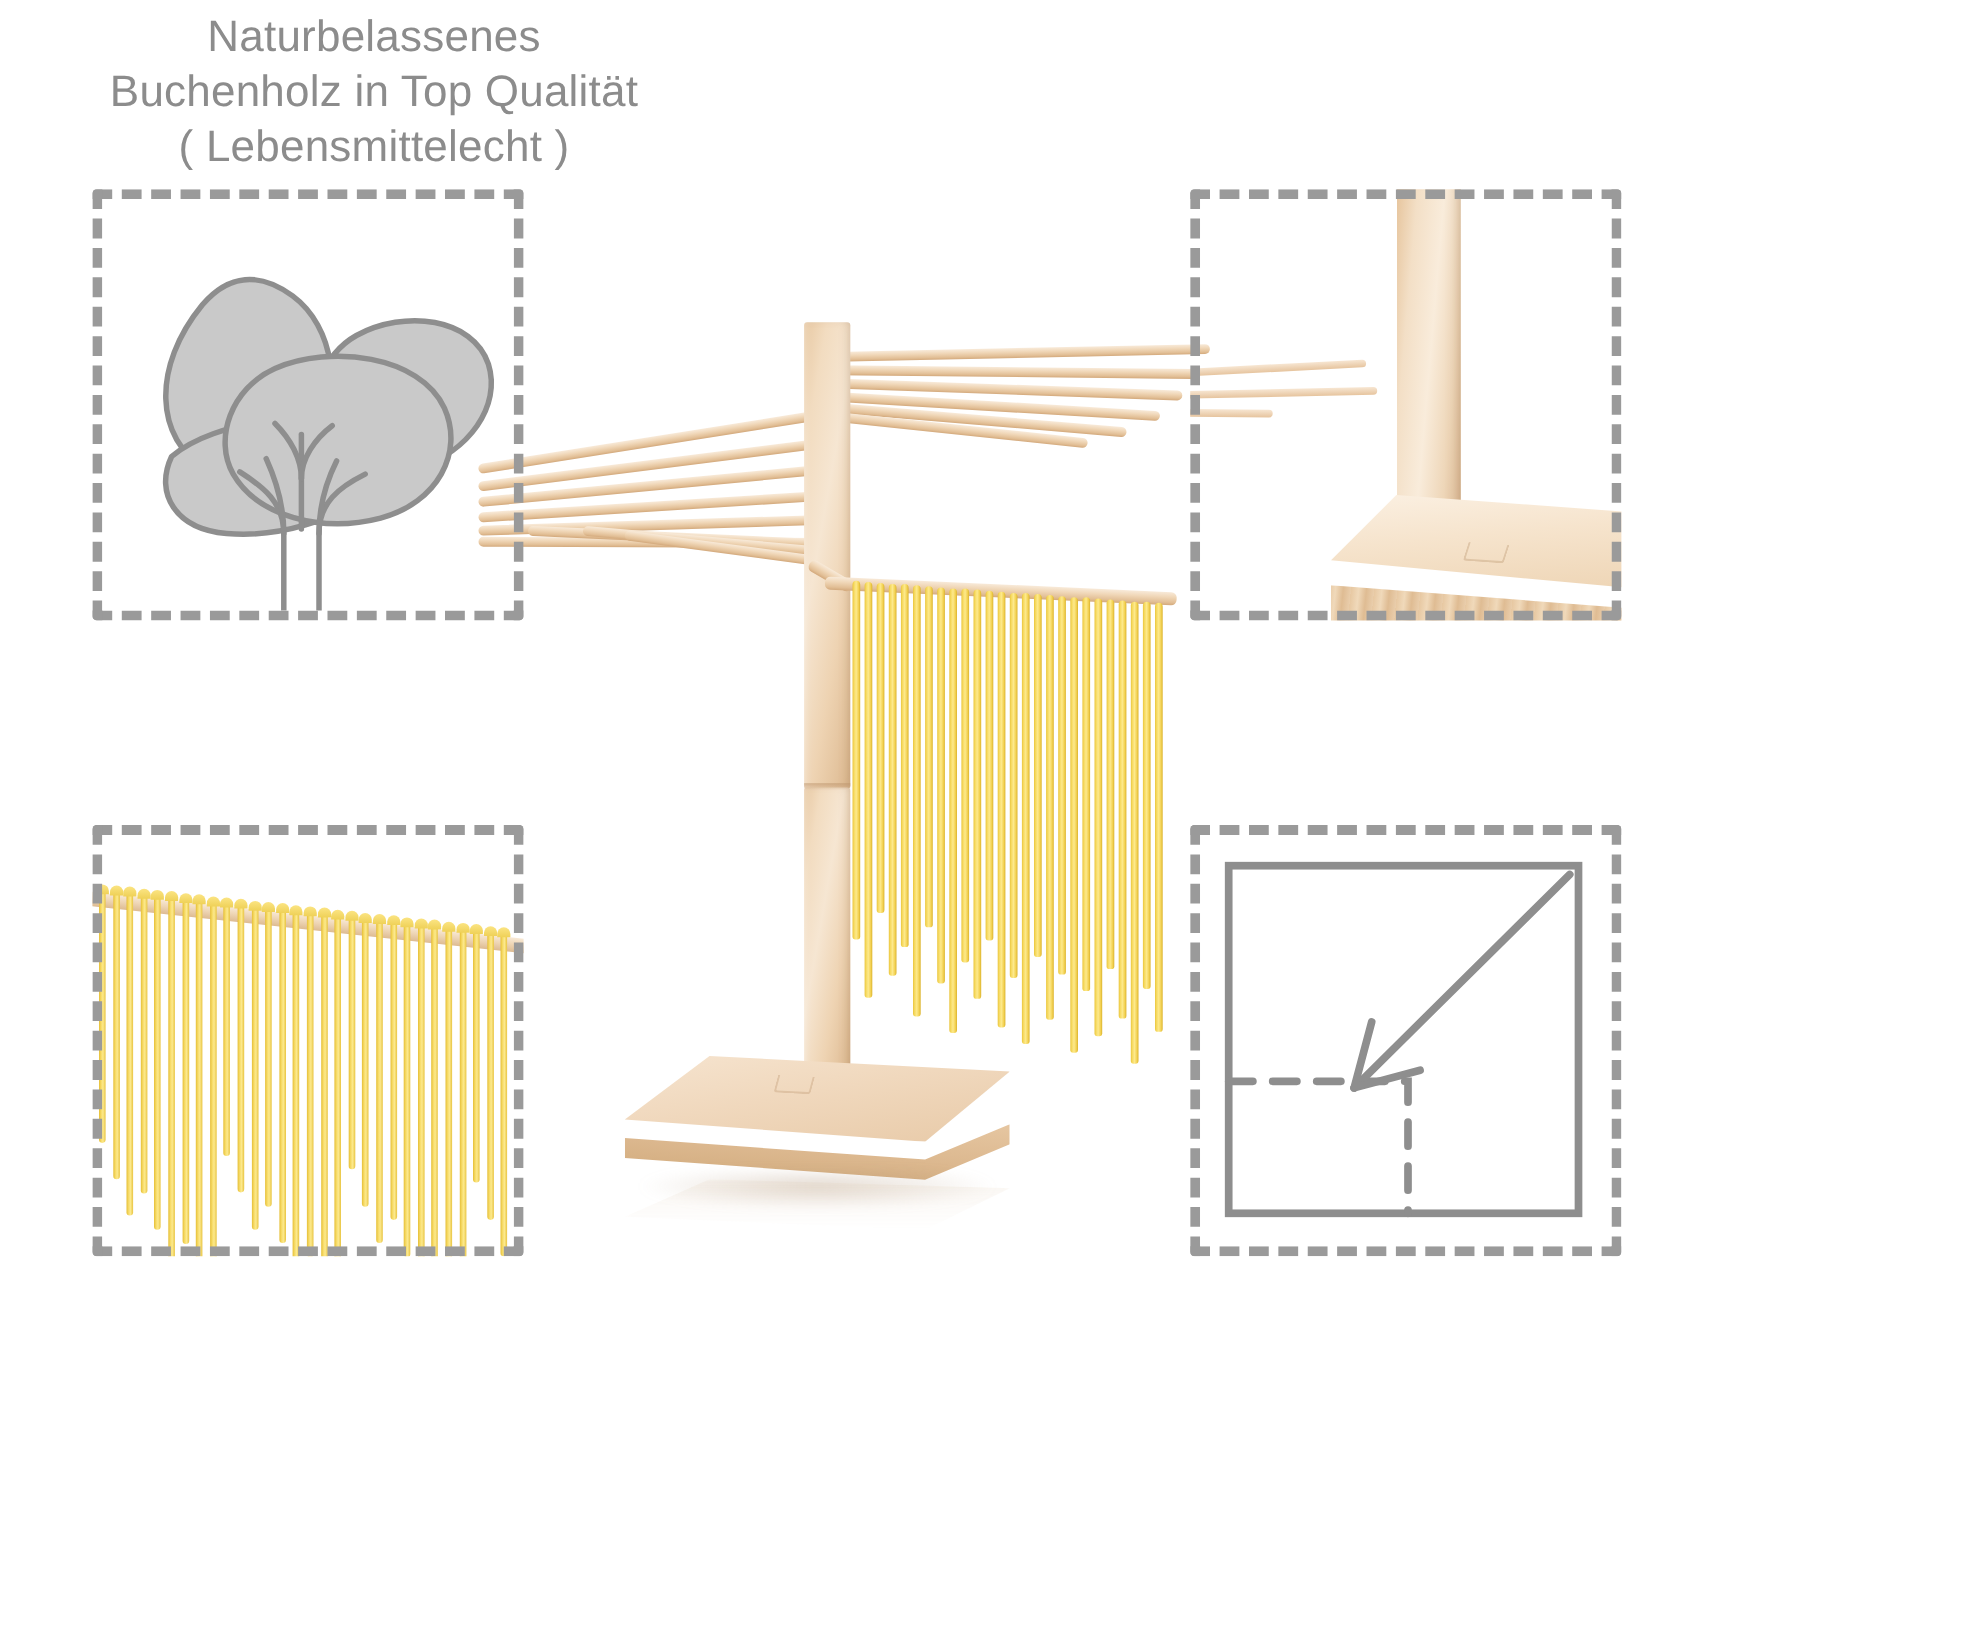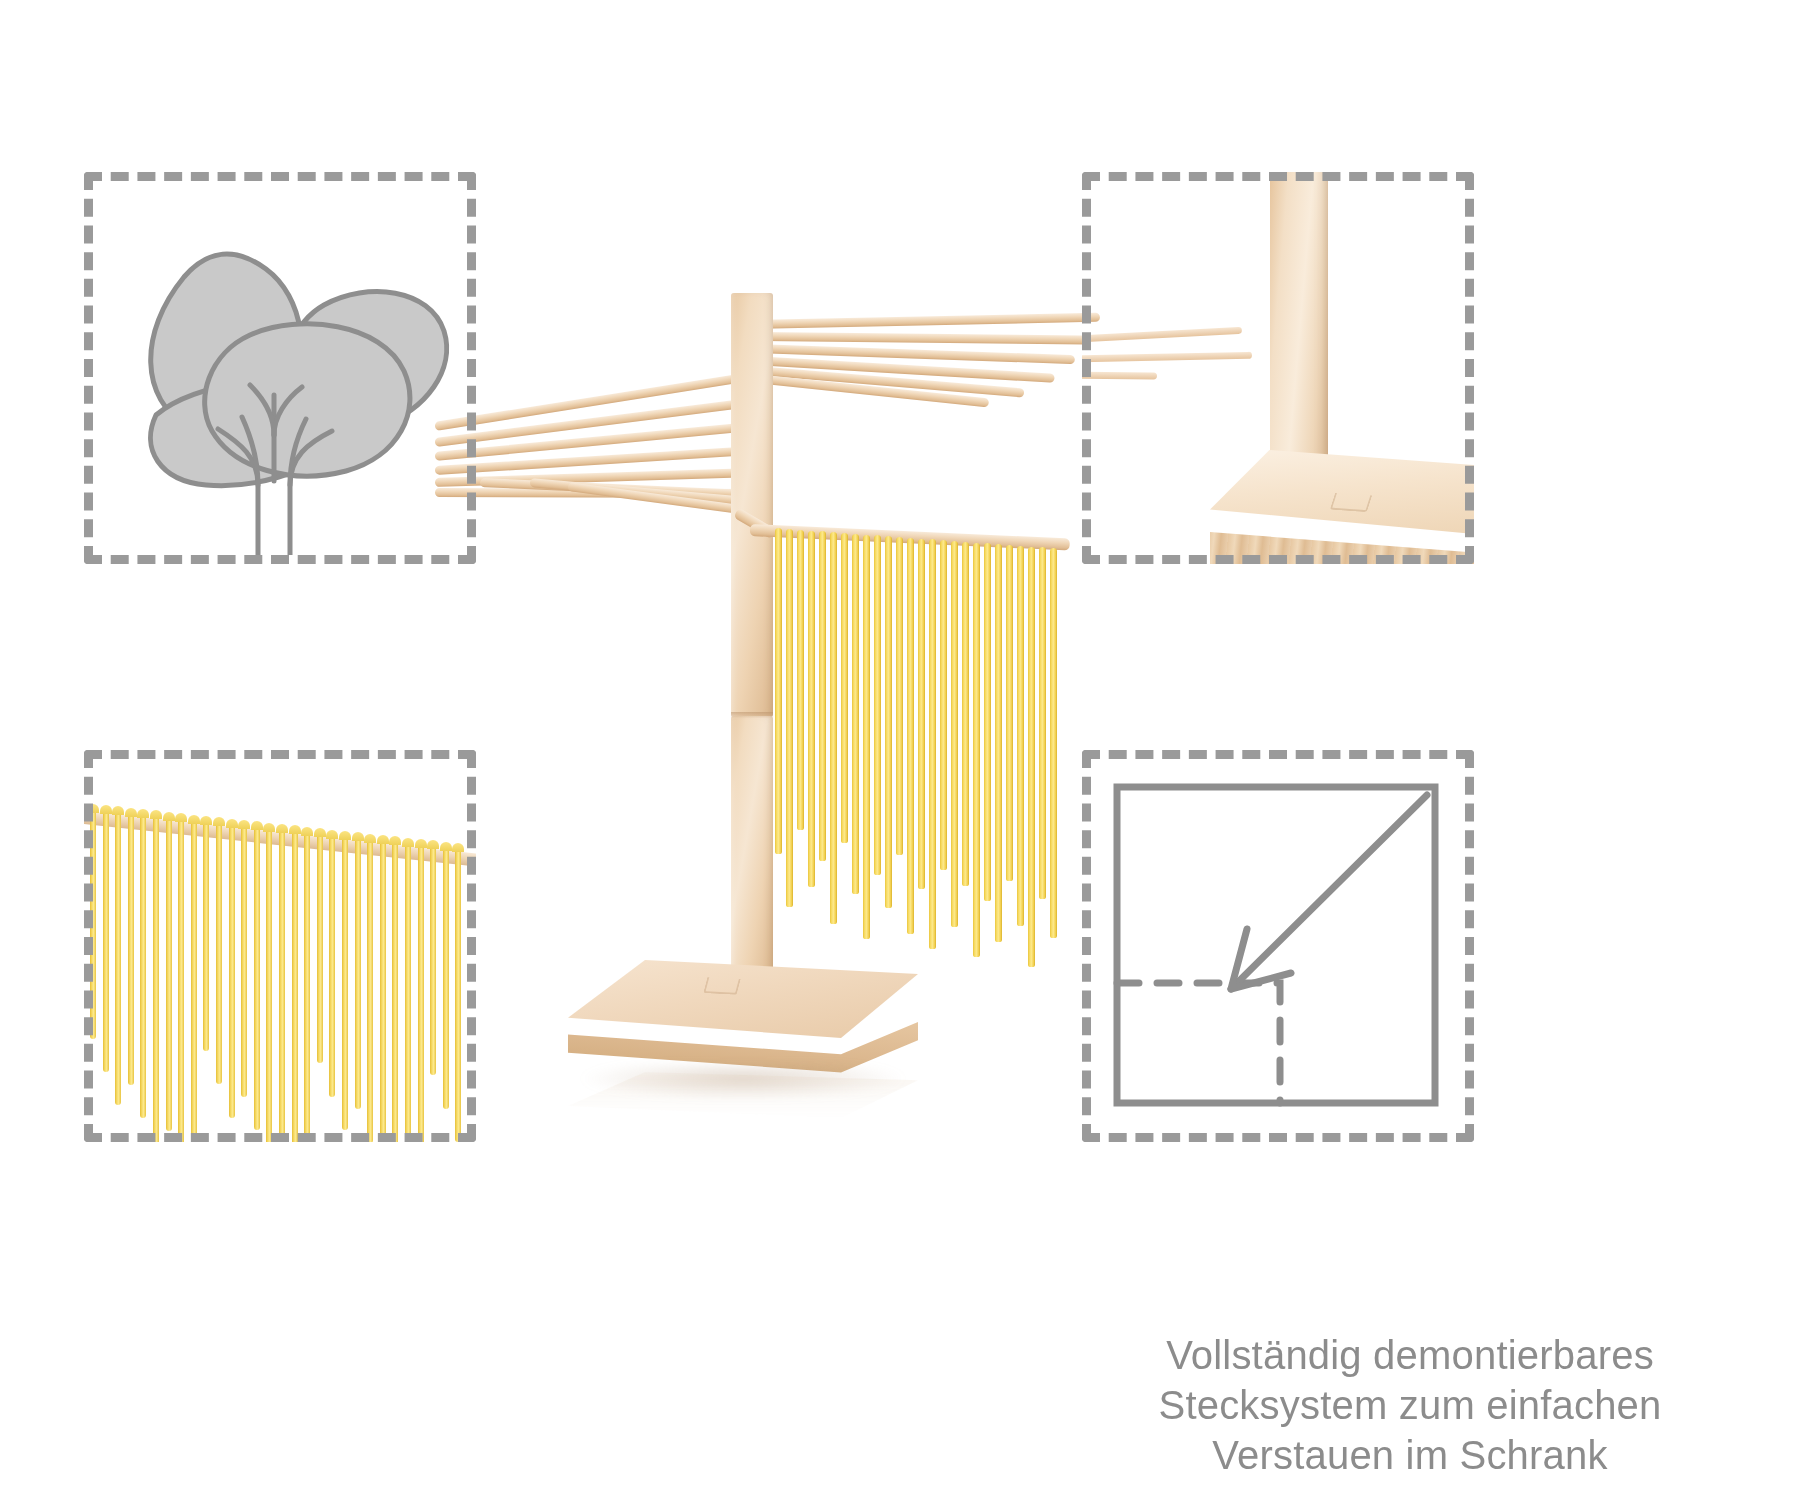--- a/index.html
+++ b/index.html
@@ -122,26 +122,26 @@
 
   
   .mini-pasta{position:absolute;width:6px;border-radius:3px;
     background:linear-gradient(90deg,#e5bf37,#f8dd6b 35%,#fce98d 60%,#e8c441 100%);}
 </style>
 </head>
 <body>
 
 <div class="stage">
 
-
-
-
-  <div class="caption cap-br">Vollständig demontierbares
-Stecksystem zum einfachen
-Verstauen im Schrank</div>
+  <div class="caption cap-tl">Naturbelassenes
+Buchenholz in Top Qualität
+( Lebensmittelecht )</div>
+
+
+
 
   <div class="product">
 
     <div class="dowel" style="left:305px;top:160px;width:345px;transform:rotate(-1.2deg);"></div>
     <div class="dowel" style="left:305px;top:172px;width:335px;transform:rotate(0.6deg);"></div>
     <div class="dowel" style="left:305px;top:184px;width:320px;transform:rotate(2.0deg);"></div>
     <div class="dowel" style="left:305px;top:196px;width:300px;transform:rotate(3.4deg);"></div>
     <div class="dowel" style="left:305px;top:206px;width:270px;transform:rotate(4.8deg);"></div>
     <div class="dowel" style="left:305px;top:214px;width:235px;transform:rotate(6.0deg);"></div>
 

